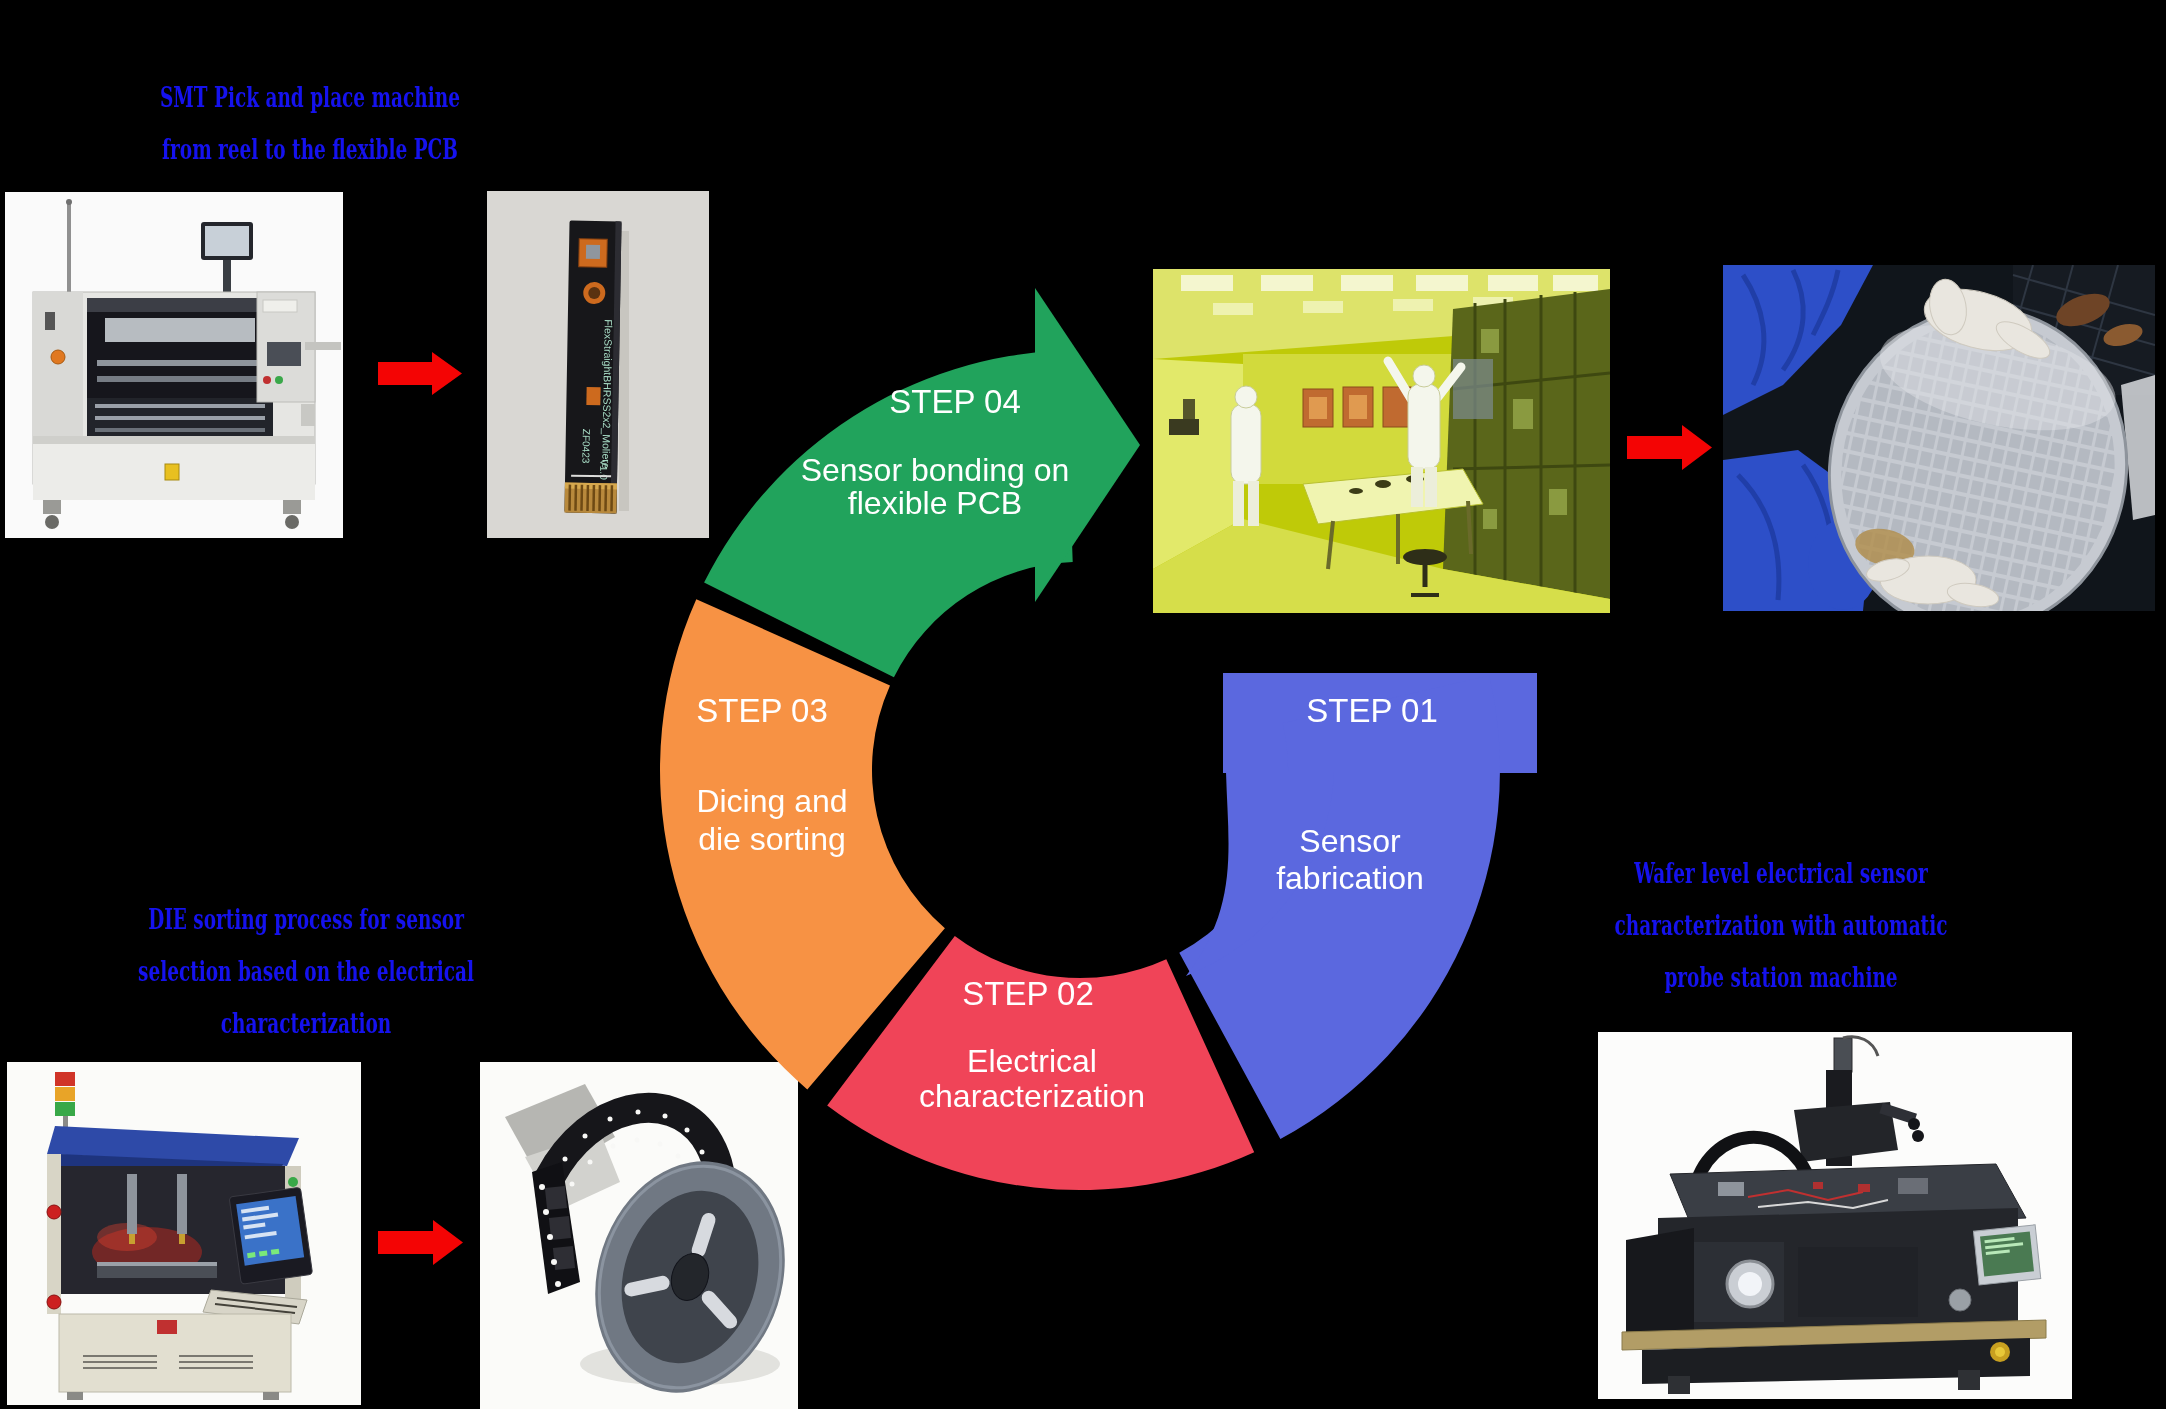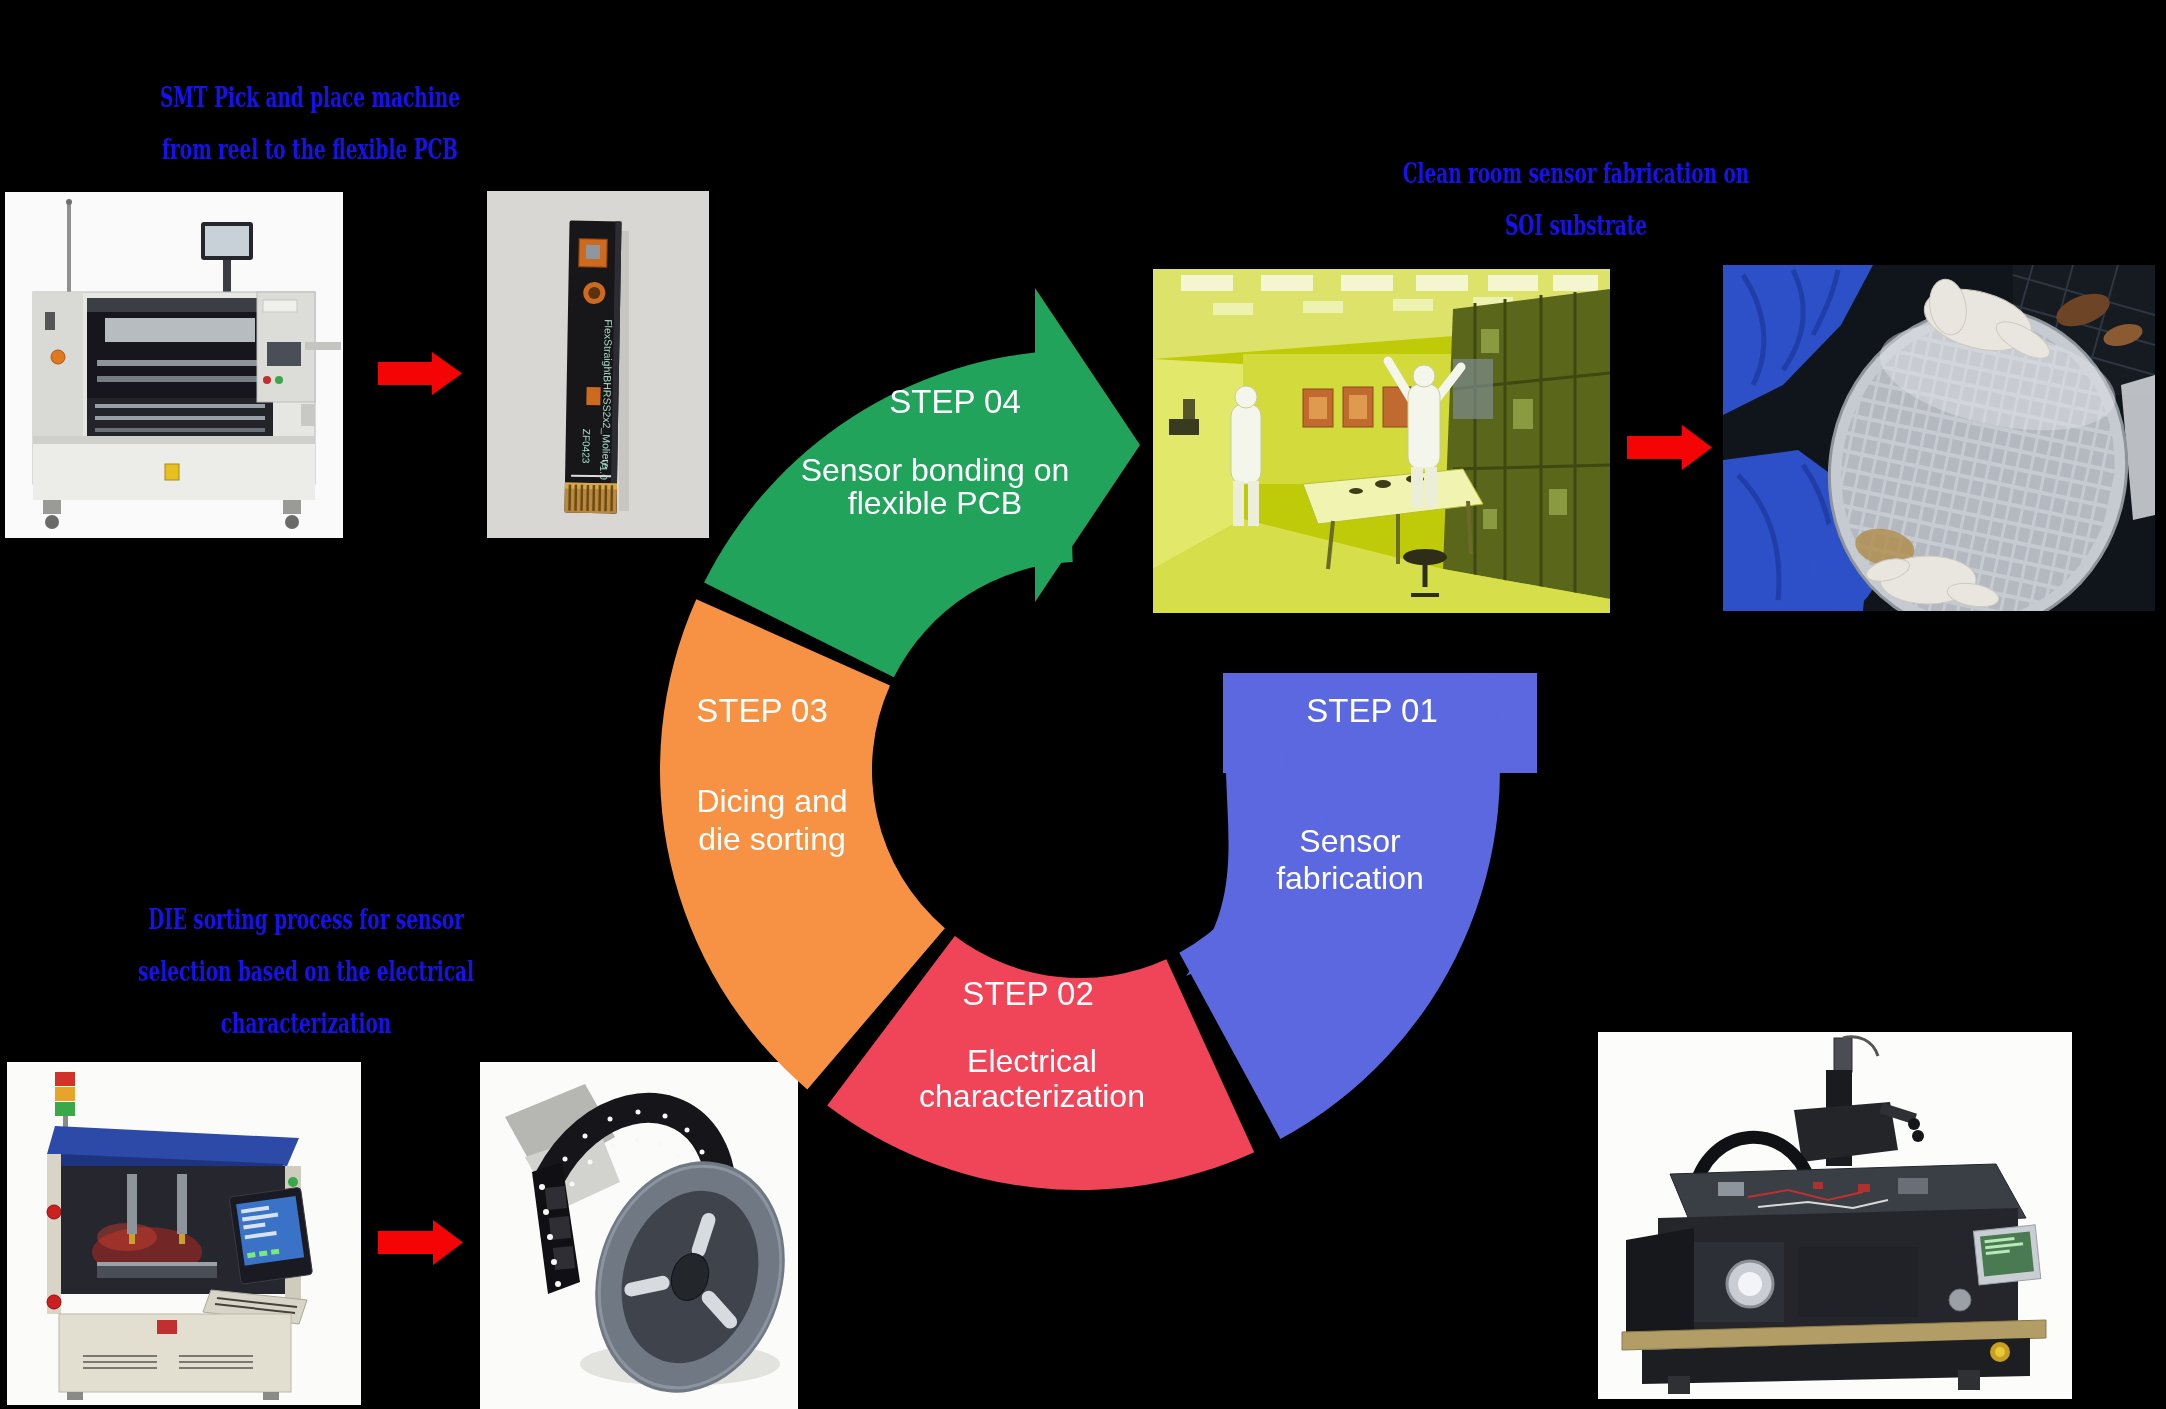--- a/index.html
+++ b/index.html
@@ -30,28 +30,29 @@
 </style>
 </head>
 <body>
 
 <div class="canvas">
 
   <div class="caption" id="cap-smt">
     <div class="ln">SMT Pick and place machine</div>
     <div class="ln">from reel to the flexible PCB</div>
   </div>
-  <div class="caption" id="cap-cleanroom">
-    <div class="ln">Clean room sensor fabrication on</div>
-    <div class="ln">SOI substrate</div>
-  </div>
   <div class="caption" id="cap-sorting">
     <div class="ln">DIE sorting process for sensor</div>
     <div class="ln">selection based on the electrical</div>
     <div class="ln">characterization</div>
+  </div>
+  <div class="caption" id="cap-wafer">
+    <div class="ln">Wafer level electrical sensor</div>
+    <div class="ln">characterization with automatic</div>
+    <div class="ln">probe station machine</div>
   </div>
 
   <figure class="photo" id="photo-smt">
     <svg viewBox="0 0 338 346">
       <rect x="0" y="0" width="338" height="346" fill="#fafafa"></rect>
       <rect x="62" y="10" width="4" height="92" fill="#909090"></rect>
         <circle cx="64" cy="10" r="3" fill="#707070"></circle>
       <rect x="196" y="30" width="52" height="38" rx="3" fill="#24262c"></rect>
       <rect x="200" y="34" width="44" height="30" fill="#c8d0d8"></rect>
       <rect x="218" y="68" width="8" height="34" fill="#3a3e44"></rect>

